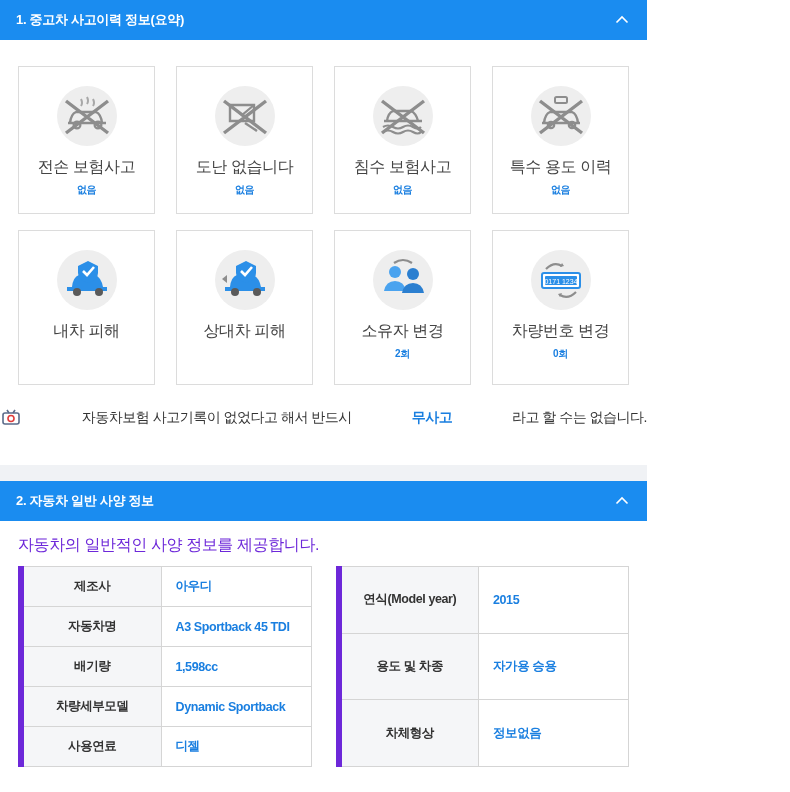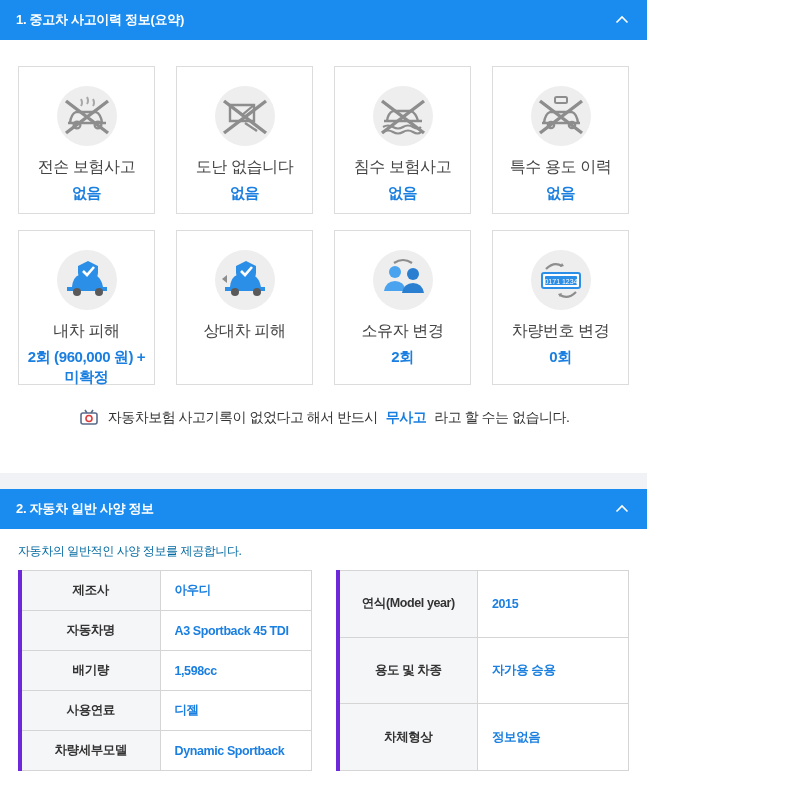--- a/index.html
+++ b/index.html
@@ -56,64 +56,64 @@
   }
   .card.tall { height: 155px; }
   .card-ico { width: 66px; height: 66px; margin-bottom: 8px; }
   .card-label {
     font-size: 16px;
     color: #444;
     letter-spacing: -0.4px;
     margin-bottom: 5px;
   }
   .card-value {
-    font-size: 15px;
+    font-size: 10px;
     font-weight: bold;
     color: #1a7fe0;
     letter-spacing: -0.4px;
     text-align: center;
     line-height: 1.35;
     padding: 0 6px;
   }
   .card-value.plain { color: #1a7fe0; }
 
   
   .notice {
-    margin: 22px 0 12px 0;
+    margin: 22px 0 4px 0;
     display: flex;
     align-items: center;
-    justify-content: center;
+    justify-content: space-between;
     gap: 8px;
     font-size: 14px;
     color: #333;
     letter-spacing: -0.5px;
     padding-bottom: 32px;
   }
   .notice b { color: #1a7fe0; }
   .notice .warn-ico { width: 22px; height: 22px; flex: 0 0 22px; }
 
   .gap-band { height: 16px; background: #f0f2f5; }
 
   
   .spec-desc {
-    font-size: 12px;
-    color: #0369a1;
+    font-size: 16px;
+    color: #6d28d9;
     padding: 14px 18px 10px 18px;
     letter-spacing: -0.4px;
   }
   .spec-wrap {
     display: flex;
     gap: 24px;
     padding: 0 18px 18px 18px;
   }
   .spec-table {
     border-collapse: collapse;
     width: 365px;
     border-top: 1px solid #d5d5d5;
-    border-left: 4px solid #6d28d9;
+    border-left: 6px solid #6d28d9;
     table-layout: fixed;
   }
   .spec-table th, .spec-table td {
     border-right: 1px solid #d5d5d5;
     border-bottom: 1px solid #d5d5d5;
     height: 40px;
     font-size: 12.5px;
     letter-spacing: -0.4px;
   }
   .spec-table th {
@@ -210,21 +210,20 @@
           <circle cx="33" cy="33" r="30" fill="#eeeeee"></circle>
           <path d="M13 40 h40 v4 h-40 z" fill="#2b8fe8"></path>
           <path d="M18 40 q1-10 7-12 h16 q6 2 8 12 z" fill="#2b8fe8"></path>
           <circle cx="23" cy="45" r="4" fill="#5a5a5a"></circle>
           <circle cx="45" cy="45" r="4" fill="#5a5a5a"></circle>
           <path d="M34 14 l10 5 v7 q0 7-10 10 q-10-3-10-10 v-7 z" fill="#2b8fe8"></path>
           <path d="M29 24 l4 4 l7 -8" fill="none" stroke="#ffffff" stroke-width="2.6"></path>
         </svg>
       </span>
       <span class="card-label">내차 피해</span>
-      <span class="card-value">2회 (960,000 원) + 미확정</span>
     </div>
 
     <div class="card tall">
       <span class="card-ico">
         <svg viewBox="0 0 66 66" width="66" height="66">
           <circle cx="33" cy="33" r="30" fill="#eeeeee"></circle>
           <path d="M13 40 h40 v4 h-40 z" fill="#2b8fe8"></path>
           <path d="M18 40 q1-10 7-12 h16 q6 2 8 12 z" fill="#2b8fe8"></path>
           <circle cx="23" cy="45" r="4" fill="#5a5a5a"></circle>
           <circle cx="45" cy="45" r="4" fill="#5a5a5a"></circle>
@@ -304,27 +303,27 @@
         </tr>
         <tr>
           <th>자동차명</th>
           <td>A3 Sportback 45 TDI</td>
         </tr>
         <tr>
           <th>배기량</th>
           <td>1,598cc</td>
         </tr>
         <tr>
+          <th>차량세부모델</th>
+          <td>Dynamic Sportback</td>
+        </tr>
+        <tr>
           <th>사용연료</th>
           <td>디젤</td>
         </tr>
-        <tr>
-          <th>차량세부모델</th>
-          <td>Dynamic Sportback</td>
-        </tr>
       </tbody>
     </table>
 
     <table class="spec-table">
       <tbody>
         <tr>
           <th>연식(Model year)</th>
           <td>2015</td>
         </tr>
         <tr>

